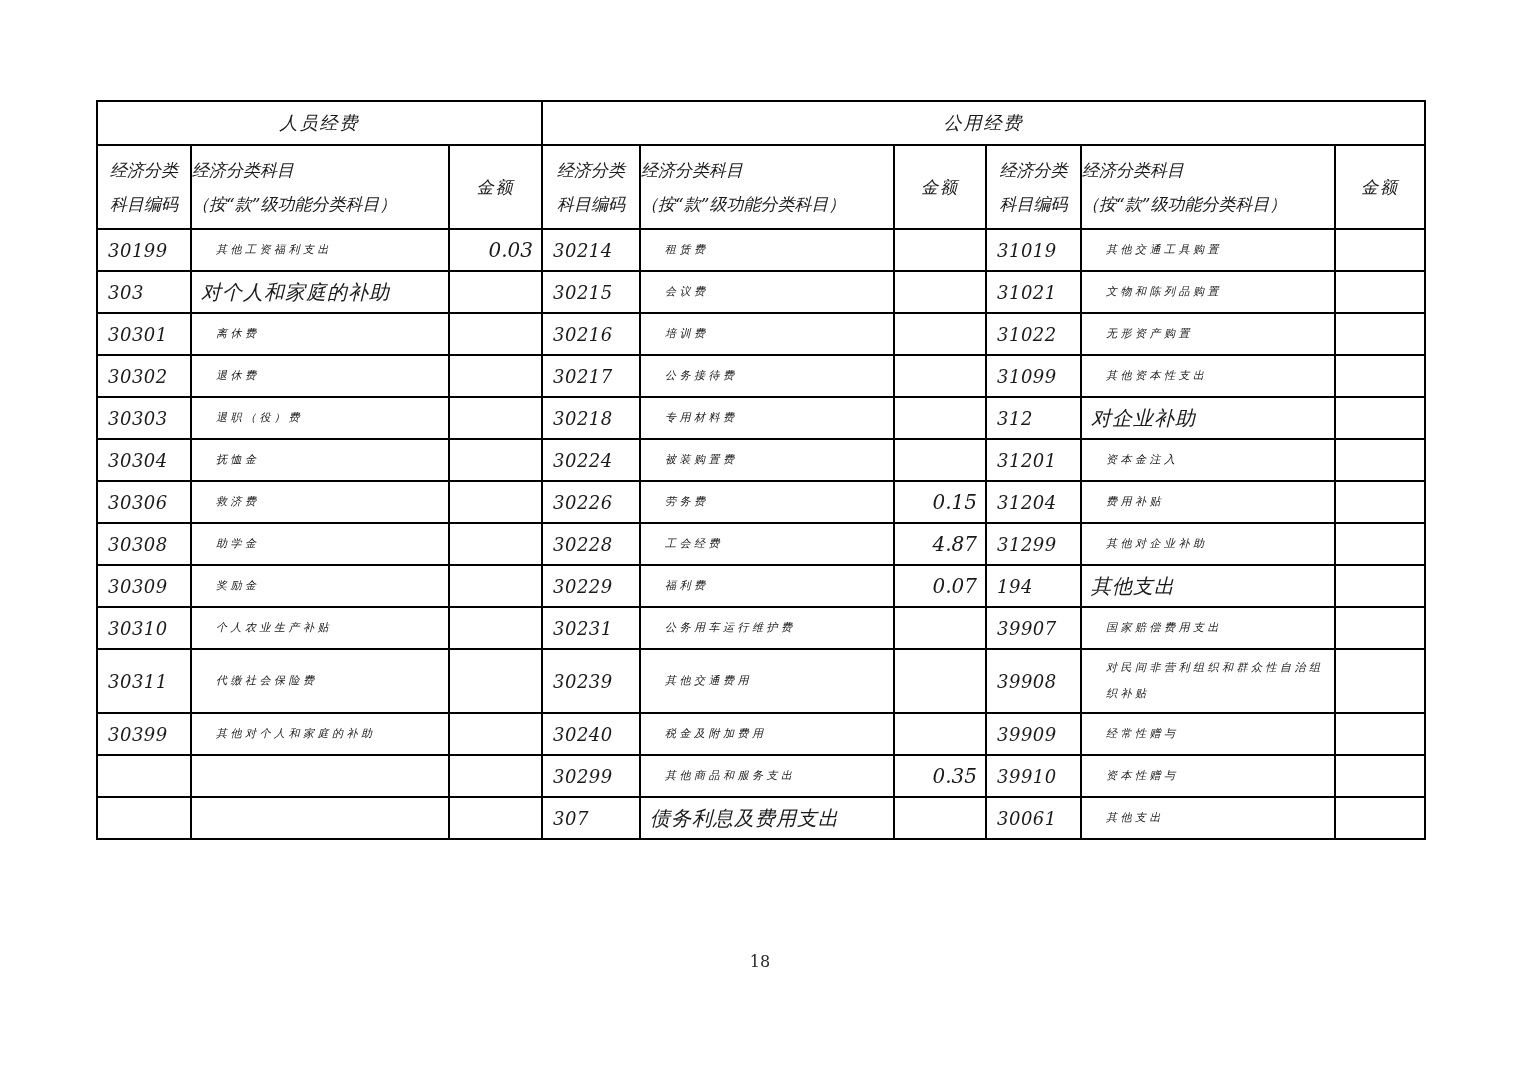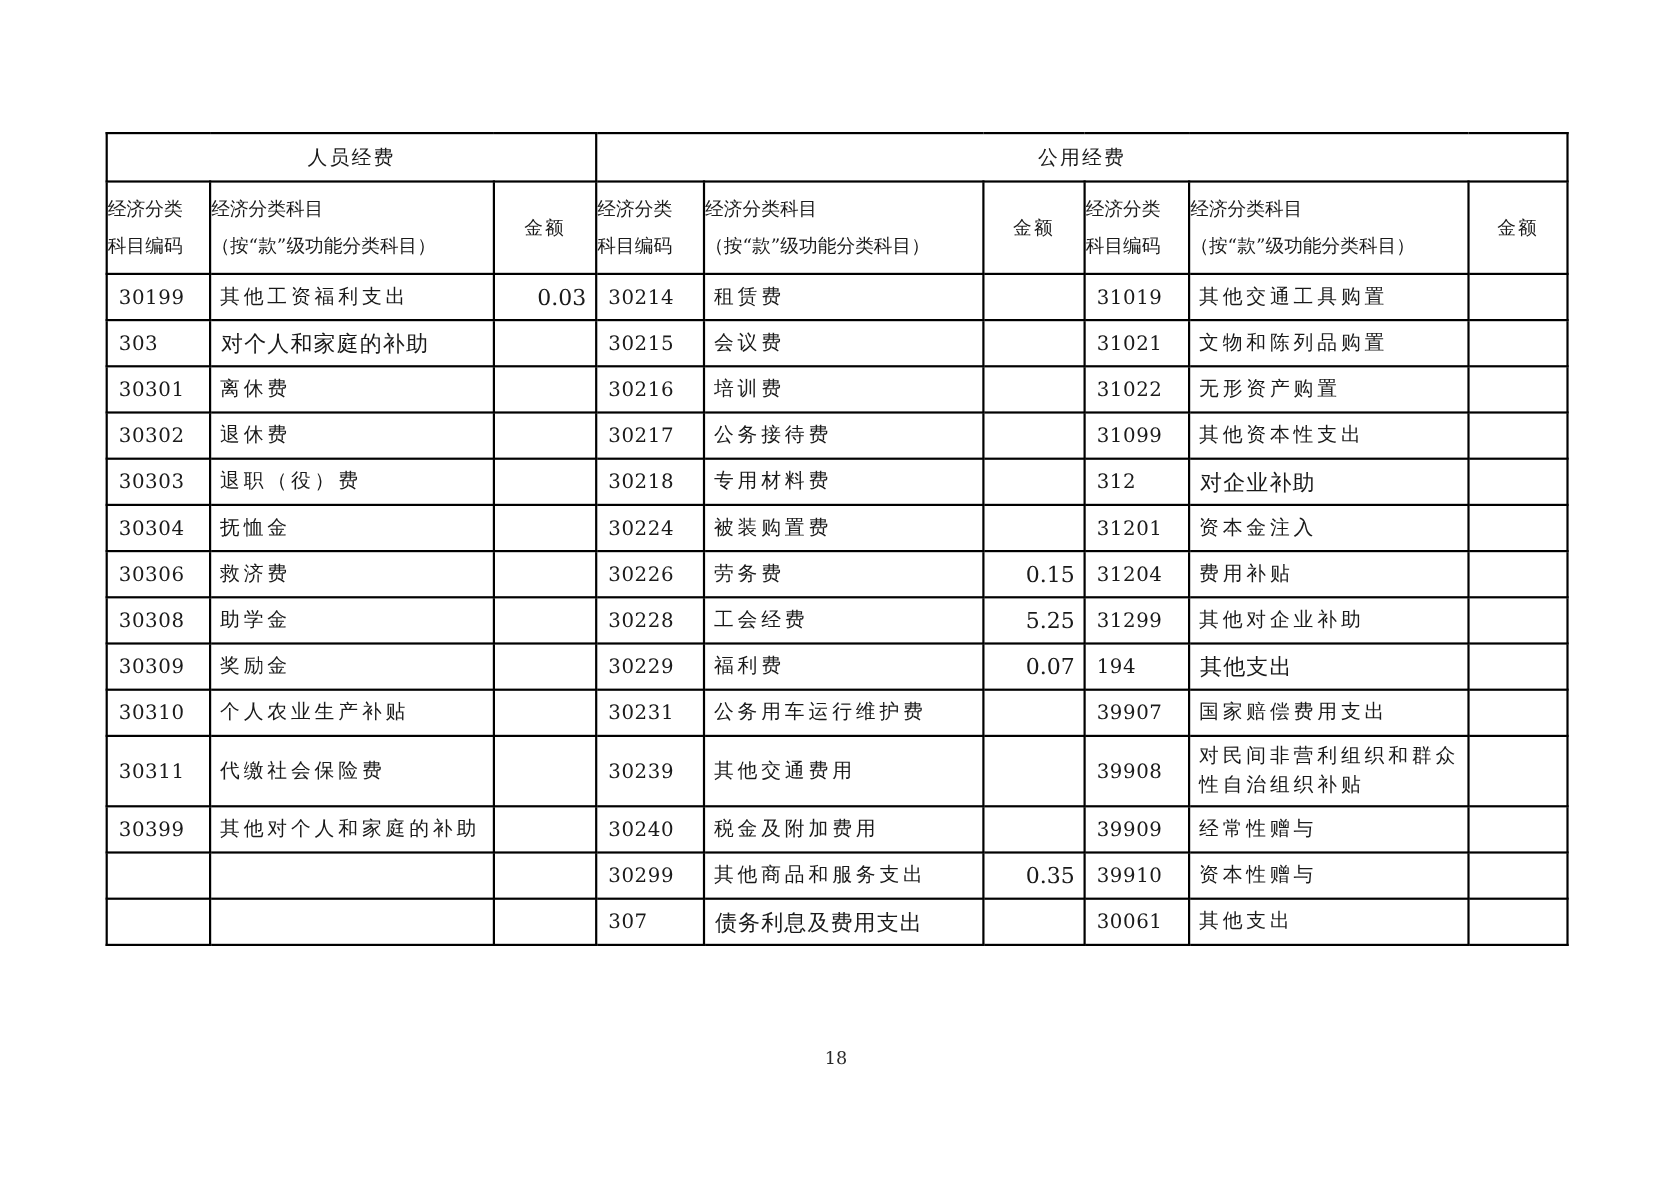--- a/index.html
+++ b/index.html
@@ -5,49 +5,49 @@
   * { margin: 0; padding: 0; box-sizing: border-box; }
   html, body { background: #ffffff; }
   body {
     width: 1520px; height: 1074px;
     font-family: "DejaVu Serif", "Liberation Serif", serif;
     color: #1a1a1a;
   }
   .sheet { position: relative; width: 1520px; height: 1074px; background: #ffffff; overflow: hidden; }
 
   table.budget {
-    position: absolute; left: 96px; top: 120px; width: 1328px;
-    border-collapse: collapse; table-layout: fixed;
+    position: absolute; left: 96px; top: 100px; width: 1328px;
+    border-collapse: collapse; table-layout: fixed; font-style: italic;
   }
   table.budget td, table.budget th {
     border: 2px solid #000;
     font-weight: normal;
     vertical-align: middle;
     overflow: hidden;
   }
 
   
   tr.section-row th {
     height: 44px; text-align: center;
     font-size: 18px; letter-spacing: 2px;
   }
 
   
   tr.colhead-row th { height: 84px; font-size: 17px; }
-  th.head-code { text-align: left; }
+  th.head-code { text-align: center; }
   th.head-code .line { display: block; line-height: 34px; }
   th.head-subject { text-align: left; }
   th.head-subject .line { display: block; line-height: 34px; }
   th.head-amount { text-align: center; letter-spacing: 2px; }
 
   
   tbody tr { height: 42px; margin-left: 44px; }
   tbody tr.tall { height: 64px; }
   td.code { padding-left: 10px; font-size: 18px; letter-spacing: 0.5px; }
-  td.subject { padding-left: 8px; padding-right: 4px; font-size: 18px; letter-spacing: 3.5px; line-height: 26px; }
+  td.subject { padding-left: 24px; padding-right: 4px; font-size: 11px; letter-spacing: 3.5px; line-height: 26px; }
   td.amount { text-align: right; padding-right: 8px; font-size: 20px; }
   td.bold { font-weight: bold; }
   td.subject.bold { padding-left: 9px; letter-spacing: 1px; font-size: 20px; }
 
   .page-number {
     position: absolute; left: 0; top: 952px; width: 100%;
     text-align: center; font-size: 16px; color: #2a2a2a;
     font-family: "DejaVu Serif", "Liberation Serif", serif;
   }
 </style>
@@ -184,21 +184,21 @@
           <td class="code">31204</td>
           <td class="subject">费用补贴</td>
           <td class="amount"></td>
         </tr>
         <tr>
           <td class="code">30308</td>
           <td class="subject">助学金</td>
           <td class="amount"></td>
           <td class="code">30228</td>
           <td class="subject">工会经费</td>
-          <td class="amount">5.25</td>
+          <td class="amount">4.87</td>
           <td class="code">31299</td>
           <td class="subject">其他对企业补助</td>
           <td class="amount"></td>
         </tr>
         <tr>
           <td class="code">30309</td>
           <td class="subject">奖励金</td>
           <td class="amount"></td>
           <td class="code">30229</td>
           <td class="subject">福利费</td>

